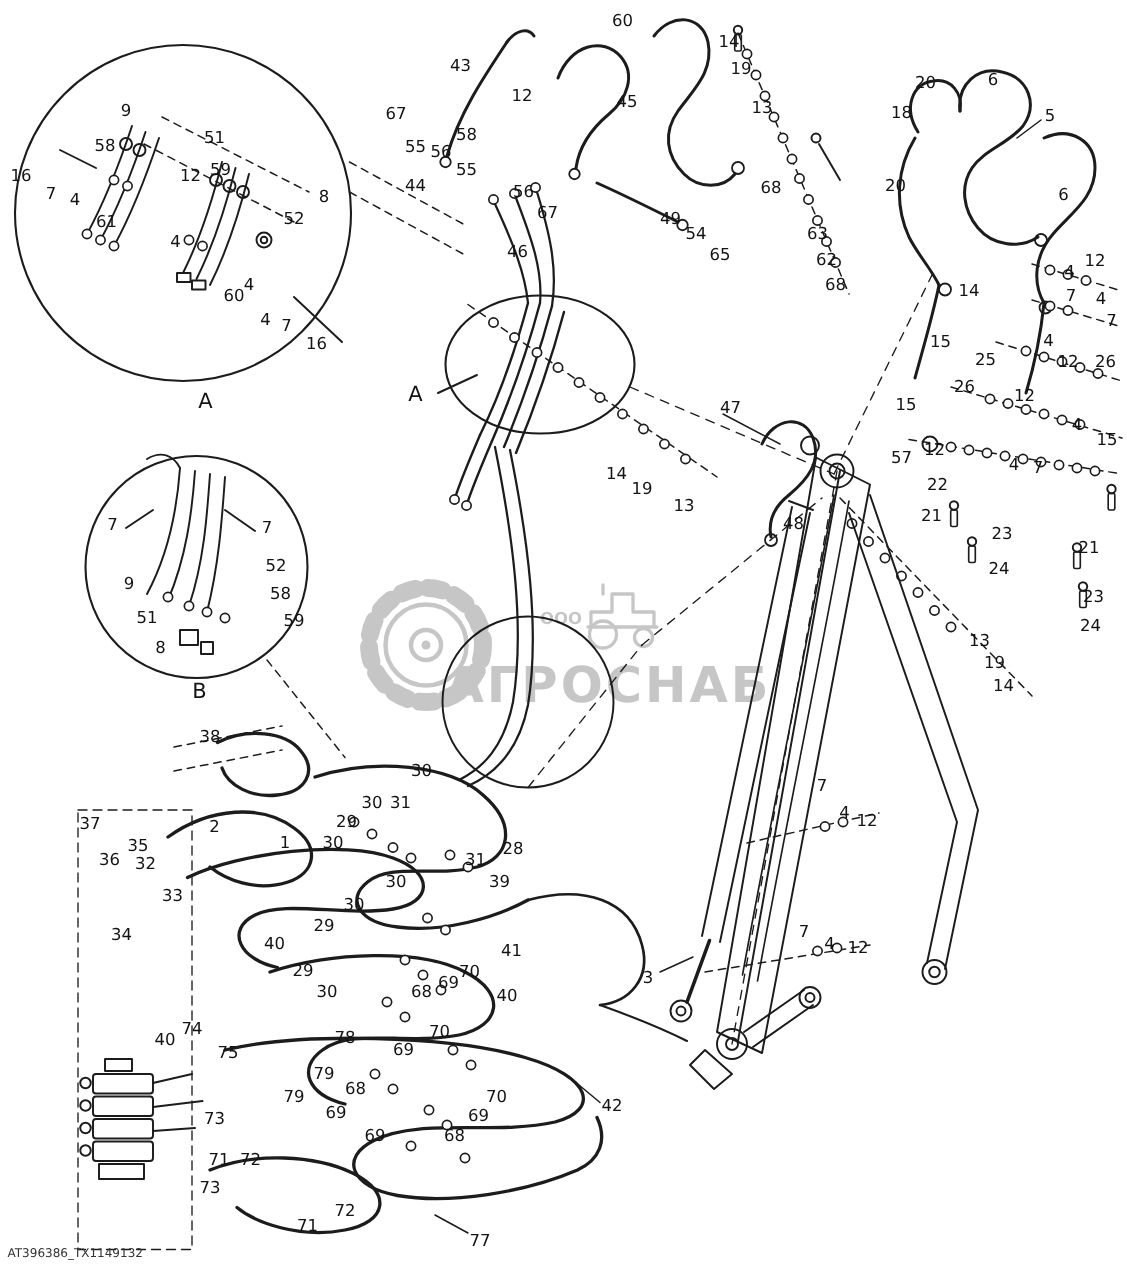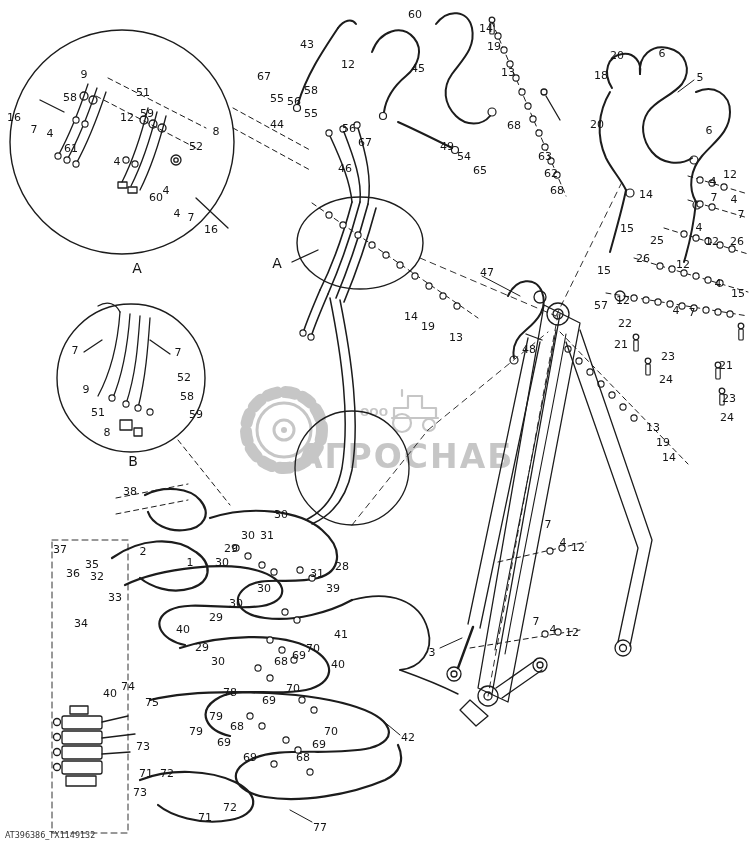--- a/index.html
+++ b/index.html
@@ -413,21 +413,21 @@
       <span class="lbl" style="left: 653px; top: 427px;">13</span>
       <span class="lbl" style="left: 663px; top: 442px;">19</span>
       <span class="lbl" style="left: 669px; top: 457px;">14</span>
       <span class="lbl" style="left: 548px; top: 524px;">7</span>
       <span class="lbl" style="left: 563px; top: 542px;">4</span>
       <span class="lbl" style="left: 578px; top: 547px;">12</span>
       <span class="lbl" style="left: 536px; top: 621px;">7</span>
       <span class="lbl" style="left: 553px; top: 629px;">4</span>
       <span class="lbl" style="left: 572px; top: 632px;">12</span>
       <span class="lbl" style="left: 432px; top: 652px;">3</span>
-      <span class="lbl" style="left: 130px; top: 491px;">38</span>
+      <span class="lbl" style="left: 140px; top: 491px;">38</span>
       <span class="lbl" style="left: 281px; top: 514px;">30</span>
       <span class="lbl" style="left: 60px; top: 549px;">37</span>
       <span class="lbl" style="left: 92px; top: 564px;">35</span>
       <span class="lbl" style="left: 73px; top: 573px;">36</span>
       <span class="lbl" style="left: 143px; top: 551px;">2</span>
       <span class="lbl" style="left: 190px; top: 562px;">1</span>
       <span class="lbl" style="left: 231px; top: 548px;">29</span>
       <span class="lbl" style="left: 248px; top: 535px;">30</span>
       <span class="lbl" style="left: 267px; top: 535px;">31</span>
       <span class="lbl" style="left: 222px; top: 562px;">30</span>

